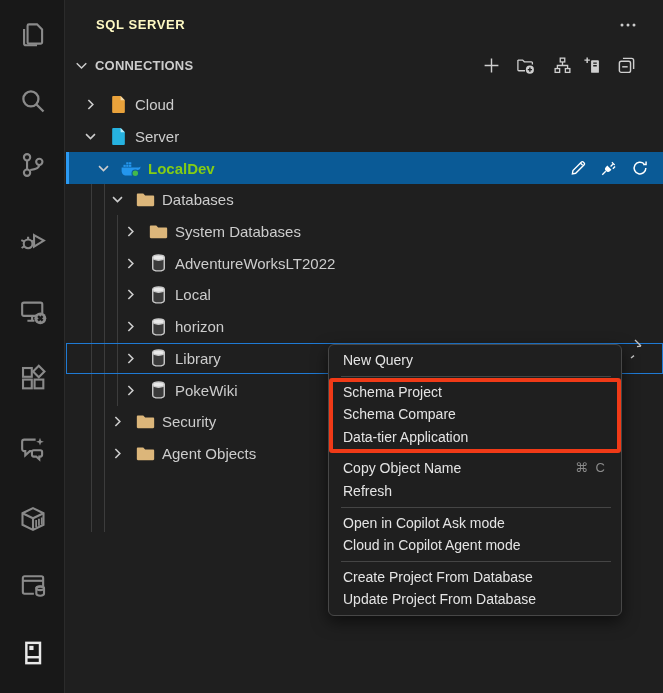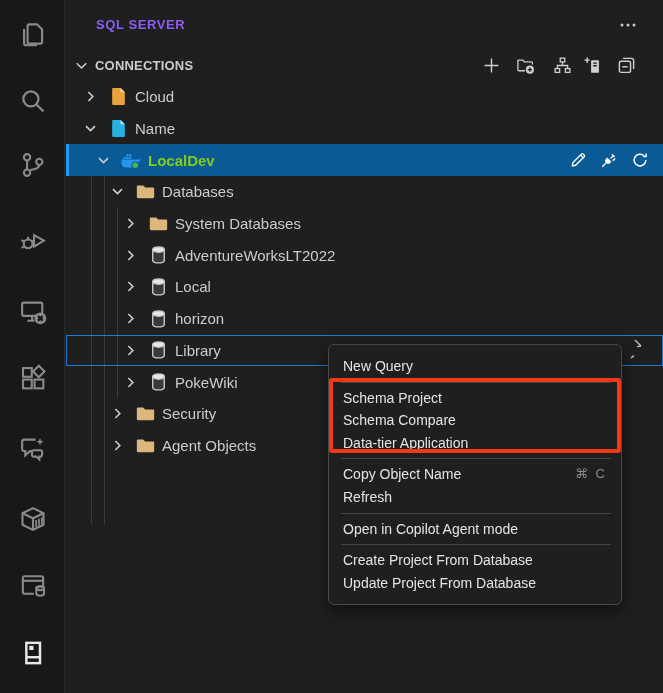--- a/index.html
+++ b/index.html
@@ -11,55 +11,55 @@
   .activitybar { position:absolute; left:0; top:0; width:65px; height:693px;
                  background:#181818; border-right:1px solid #2b2b2b; }
   .ab-item { position:absolute; left:17px; width:32px; height:32px;
              display:flex; align-items:center; justify-content:center; cursor:pointer; }
   .ab-item svg { width:28px; height:28px; }
 
   
   .sidebar { position:absolute; left:66px; top:0; width:597px; height:693px; background:#1f1f1f; }
   .pane-title { position:absolute; left:0; top:0; width:100%; height:50px; }
   .pane-title .title { position:absolute; left:30px; top:17px; font-size:13px; font-weight:600;
-                       letter-spacing:.6px; color:#8b5cf6; }
+                       letter-spacing:.6px; color:#fef9c3; }
   .more-actions { position:absolute; right:23px; top:13px; width:24px; height:24px;
                   display:flex; align-items:center; justify-content:center; cursor:pointer; }
 
   .section-header { position:absolute; left:0; top:50px; width:100%; height:31px; }
   .section-header .chev { position:absolute; left:7px; top:7px; width:17px; height:17px; }
   .section-header .sec-label { position:absolute; left:29px; top:8px; font-size:13px;
                                font-weight:700; color:#cccccc; letter-spacing:.2px; }
   .sec-toolbar-icon { position:absolute; top:6px; width:19px; height:19px; cursor:pointer;
                       display:flex; align-items:center; justify-content:center; }
   .sec-toolbar-icon svg { width:19px; height:19px; }
 
   
-  .tree { position:absolute; left:0; top:81px; width:100%; }
+  .tree { position:absolute; left:0; top:89px; width:100%; }
   .row { position:relative; width:100%; height:31.7px; display:flex; align-items:center; cursor:pointer; }
   .row .chev { width:17px; height:17px; margin-right:9px; flex:0 0 auto; }
   .row .t-icon { width:20px; height:20px; margin-right:7px; flex:0 0 auto;
                  display:flex; align-items:center; justify-content:center; }
   .row .label { font-size:15px; color:#cccccc; white-space:nowrap; }
   .row.lvl1 { padding-left:16px; } .row.lvl2 { padding-left:29px; }
   .row.lvl3 { padding-left:43px;text-align:center; } .row.lvl4 { padding-left:56px; }
   .row.selected { background:#0a5a96; }
   .row.selected::before { content:""; position:absolute; left:0; top:0; width:3px; height:100%;
                           background:#2b9af3; }
   .row.selected .label { color:#84cc16; font-weight:700; }
   .row.focused { box-shadow:inset 0 0 0 1px #1f7ad4; }
   .row .actions { position:absolute; right:14px; top:0; height:100%;
                   display:flex; align-items:center; gap:13px; }
   .row .actions .act { width:18px; height:18px; cursor:pointer; }
   .guide { position:absolute; width:1px; background:#3c3c3c; }
 
   
   .context-menu { position:absolute; left:328px; top:344px; width:294px;
                   background:#1f1f1f; border:1px solid #474747; border-radius:6px;
-                  box-shadow:0 6px 16px rgba(0,0,0,.55); padding:10px 0; z-index:10; }
+                  box-shadow:0 6px 16px rgba(0,0,0,.55); padding:4px 0; z-index:10; }
   .menu-item { height:22.6px; line-height:22.6px; padding:0 14px; font-size:14px;
                color:#e4e4e4; display:flex; cursor:pointer; white-space:nowrap; }
   .menu-item .mi-label { flex:1 1 auto; }
   .menu-item .mi-shortcut { color:#8a8a8a; font-size:13px; letter-spacing:2px; }
   .menu-sep { height:1px; background:#454545; margin:4px 10px 4px 12px; }
 
   .annotation-box { position:absolute; left:329px; top:378px; width:292px; height:75px;
                     border:4px solid #f03a17; border-radius:3px; z-index:20; pointer-events:none; }
 
   .partial-glyph { position:absolute; left:628px; top:338px; z-index:5; }
@@ -221,21 +221,21 @@
   <div class="row lvl1">
     <span class="chev"><svg viewBox="0 0 16 16">
               <path d="M3.8 5.8L8 10l4.2-4.2" fill="none" stroke="#cccccc" stroke-width="1.5"></path>
             </svg></span>
     <span class="t-icon">
             <svg viewBox="0 0 16 18" width="17" height="19">
               <path d="M3 1h7l4 4v11a1 1 0 0 1-1 1H3a1 1 0 0 1-1-1V2a1 1 0 0 1 1-1z" fill="#26B2E0"></path>
               <path d="M10 1v4h4z" fill="#b8ecfa"></path>
             </svg>
           </span>
-    <span class="label">Name</span>
+    <span class="label">Server</span>
   </div>
 
   <div class="row lvl2 selected">
     <span class="chev"><svg viewBox="0 0 16 16">
               <path d="M3.8 5.8L8 10l4.2-4.2" fill="none" stroke="#cccccc" stroke-width="1.5"></path>
             </svg></span>
     <span class="t-icon">
             <svg viewBox="0 0 26 22" width="25" height="21">
               <g fill="#2496ED">
                 <rect x="3.2" y="6.2" width="3" height="2.7"></rect>
@@ -403,21 +403,24 @@
       <div class="menu-sep"></div>
       <div class="menu-item">
         <span class="mi-label">Copy Object Name</span>
         <span class="mi-shortcut">⌘ C</span>
       </div>
       <div class="menu-item">
         <span class="mi-label">Refresh</span>
       </div>
       <div class="menu-sep"></div>
       <div class="menu-item">
-        <span class="mi-label">Open in Copilot Agent mode</span>
+        <span class="mi-label">Open in Copilot Ask mode</span>
+      </div>
+      <div class="menu-item">
+        <span class="mi-label">Cloud in Copilot Agent mode</span>
       </div>
       <div class="menu-sep"></div>
       <div class="menu-item">
         <span class="mi-label">Create Project From Database</span>
       </div>
       <div class="menu-item">
         <span class="mi-label">Update Project From Database</span>
       </div>
     </div>
 

